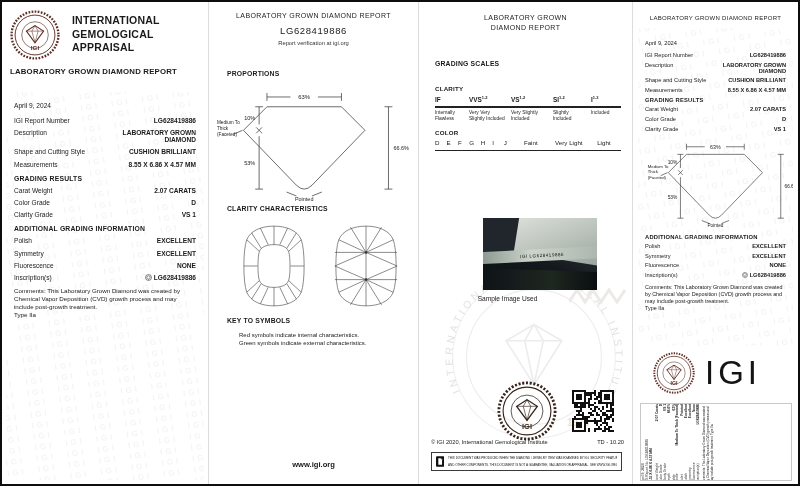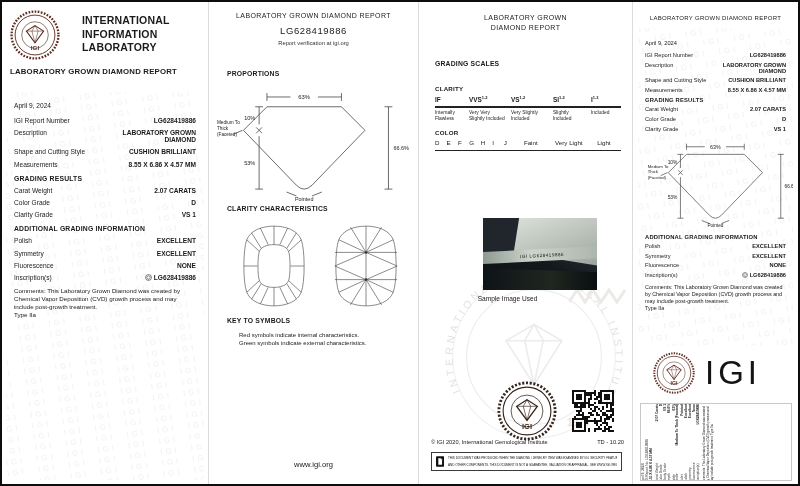--- a/index.html
+++ b/index.html
@@ -17,21 +17,21 @@
 
   
   .row{position:relative;display:flex;justify-content:space-between;align-items:flex-start;font-size:6.6px;margin:5.2px 0}
   .lab{color:#222}
   .val{font-weight:bold;text-align:right;max-width:55%}
   .h{font-weight:bold;font-size:6.8px;letter-spacing:.2px}
   .sm .row{font-size:5.7px;margin:3.6px 0}
   .sm .h{font-size:5.8px}
 
   
-  .p1-head{display:flex;gap:22px;padding:8px 6px 0 8px;align-items:flex-start}
+  .p1-head{display:flex;gap:12px;padding:8px 6px 0 8px;align-items:flex-start}
   .seal{display:inline-block;color:#5f2d22}
   .seal svg{display:block}
   .orgname{font-weight:bold;font-size:10.5px;line-height:13.5px;padding-top:4px;letter-spacing:.2px}
   .ecopy{color:#e8362d;font-weight:bold;font-size:10px;letter-spacing:.4px;margin:3px 0 0 24px}
   .p1-title{font-weight:bold;font-size:7.8px;letter-spacing:.2px;margin:7px 0 0 8px}
   .infobox{position:absolute;top:90px;left:4px;right:4px;bottom:4px;overflow:hidden;padding:8px 8px 0 8px}
   .date{position:relative;font-size:6.6px;margin:2px 0 8px 0}
   .comments{position:relative;font-size:6.2px;line-height:8.2px;margin-top:6px}
 
   
@@ -39,21 +39,21 @@
   .p2-t{font-size:7px;letter-spacing:.4px;color:#222}
   .p2-num{font-size:9.5px;letter-spacing:.6px;margin-top:6px}
   .p2-ver{font-size:5.8px;margin-top:4px;color:#333}
   .sec-prop{position:absolute;top:68px;left:18px}
   .prop-svg{position:absolute;top:84px;left:7px;width:196px;height:118px}
   .prop-svg-sm{width:152px;height:92px;display:block;margin:6px 0 2px 2px}
   .sec-cc{position:absolute;top:203px;left:18px}
   .cc-row{position:absolute;top:221px;left:30px;display:flex;gap:22px}
   .sec-key{position:absolute;top:315px;left:18px}
   .keys{position:absolute;top:329px;left:30px;font-size:6px;line-height:8px;color:#222}
-  .site{position:absolute;bottom:15px;left:0;right:0;text-align:center;font-weight:normal;font-size:7.6px}
+  .site{position:absolute;bottom:15px;left:0;right:0;text-align:center;font-weight:bold;font-size:7.6px}
 
   
   .p3-head{position:absolute;top:11px;left:0;right:0;text-align:center;font-size:7px;line-height:9.5px;letter-spacing:.4px;color:#222}
   .gs-h{position:absolute;top:58px;left:16px}
   .cl-h{position:absolute;top:83px;left:16px;font-size:6.2px}
   .cl-table{position:absolute;top:93px;left:16px;width:186px}
   .cl-grades{display:flex;border-bottom:2px solid #222;padding-bottom:3px}
   .cl-grades span.cell{font-size:6.4px;font-weight:bold}
   .cl-grades sup{font-size:4px}
   .cl-desc{display:flex;margin-top:2px}
@@ -105,22 +105,22 @@
           <circle cx="32" cy="32" r="30" fill="none" stroke="currentColor" stroke-width="3" stroke-dasharray="2.2 1.8"></circle>
           <circle cx="32" cy="32" r="25.5" fill="none" stroke="currentColor" stroke-width="1.2"></circle>
           <circle cx="32" cy="32" r="17" fill="none" stroke="currentColor" stroke-width="0.8"></circle>
           <path d="M32 20 L43 27 L32 42 L21 27 Z" fill="none" stroke="currentColor" stroke-width="1.4"></path>
           <path d="M21 27 H43 M32 20 L28 27 L32 42 M32 20 L36 27 L32 42" fill="none" stroke="currentColor" stroke-width="0.7"></path>
           <text x="32" y="51" text-anchor="middle" font-size="8" font-weight="bold" fill="currentColor">IGI</text>
         </svg>
       </span>
       <div class="orgname">
         <div>INTERNATIONAL</div>
-        <div>INFORMATION</div>
-        <div>LABORATORY</div>
+        <div>GEMOLOGICAL</div>
+        <div>APPRAISAL</div>
       </div>
     </div>
     <div class="p1-title">LABORATORY GROWN DIAMOND REPORT</div>
 
     <div class="infobox">
       <div class="wm">IGI IGI IGI IGI IGI IGI IGI IGI IGI IGI IGI IGI IGI IGI IGI IGI IGI IGI IGI IGI IGI IGI IGI IGI IGI IGI IGI IGI IGI IGI IGI IGI IGI IGI IGI IGI IGI IGI IGI IGI IGI IGI IGI IGI IGI IGI IGI IGI IGI IGI IGI IGI IGI IGI IGI IGI IGI IGI IGI IGI IGI IGI IGI IGI IGI IGI IGI IGI IGI IGI IGI IGI IGI IGI IGI IGI IGI IGI IGI IGI IGI IGI IGI IGI IGI IGI IGI IGI IGI IGI IGI IGI IGI IGI IGI IGI IGI IGI IGI IGI IGI IGI IGI IGI IGI IGI IGI IGI IGI IGI IGI IGI IGI IGI IGI IGI IGI IGI IGI IGI IGI IGI IGI IGI IGI IGI IGI IGI IGI IGI IGI IGI IGI IGI IGI IGI IGI IGI IGI IGI IGI IGI IGI IGI IGI IGI IGI IGI IGI IGI IGI IGI IGI IGI IGI IGI IGI IGI IGI IGI IGI IGI IGI IGI IGI IGI IGI IGI IGI IGI IGI IGI IGI IGI IGI IGI IGI IGI IGI IGI IGI IGI IGI IGI IGI IGI IGI IGI IGI IGI IGI IGI IGI IGI IGI IGI IGI IGI IGI IGI IGI IGI IGI IGI IGI IGI IGI IGI IGI IGI IGI IGI IGI IGI IGI IGI IGI IGI IGI IGI IGI IGI IGI IGI IGI IGI IGI IGI IGI IGI IGI IGI IGI IGI IGI IGI IGI IGI IGI IGI IGI IGI IGI IGI IGI IGI IGI IGI IGI IGI IGI IGI IGI IGI IGI IGI IGI IGI IGI IGI IGI IGI IGI IGI IGI IGI IGI IGI IGI IGI IGI IGI IGI IGI IGI IGI IGI IGI IGI IGI IGI IGI IGI IGI IGI IGI IGI IGI IGI IGI IGI IGI IGI IGI IGI IGI IGI IGI IGI IGI IGI IGI IGI IGI IGI IGI IGI IGI IGI IGI IGI IGI IGI IGI IGI IGI IGI IGI IGI IGI IGI IGI IGI IGI IGI IGI IGI IGI IGI IGI IGI IGI IGI IGI IGI IGI IGI IGI IGI IGI IGI IGI IGI IGI IGI IGI IGI IGI IGI IGI IGI IGI IGI IGI IGI IGI IGI IGI IGI IGI IGI IGI IGI IGI IGI IGI IGI IGI IGI IGI IGI IGI IGI IGI IGI IGI IGI IGI IGI IGI IGI IGI IGI IGI IGI IGI IGI IGI IGI IGI IGI IGI IGI IGI IGI IGI IGI IGI IGI IGI IGI IGI IGI IGI IGI IGI IGI IGI IGI IGI IGI IGI IGI IGI IGI IGI IGI IGI IGI IGI IGI IGI IGI IGI IGI IGI IGI IGI IGI IGI IGI IGI IGI IGI IGI IGI IGI IGI IGI IGI IGI IGI IGI IGI IGI IGI IGI IGI IGI IGI IGI IGI IGI IGI IGI IGI IGI IGI IGI IGI IGI IGI IGI IGI IGI IGI IGI IGI IGI IGI IGI IGI IGI IGI IGI IGI IGI IGI IGI IGI IGI IGI IGI IGI IGI IGI IGI IGI IGI IGI IGI IGI IGI IGI IGI IGI IGI IGI IGI IGI IGI IGI IGI IGI IGI IGI IGI IGI IGI IGI IGI IGI IGI IGI IGI IGI IGI IGI IGI IGI IGI IGI IGI IGI IGI IGI IGI IGI IGI IGI IGI IGI IGI IGI IGI IGI IGI IGI IGI IGI IGI IGI IGI IGI IGI IGI IGI IGI IGI IGI IGI IGI IGI IGI IGI IGI IGI IGI IGI IGI IGI IGI IGI IGI IGI IGI IGI IGI IGI IGI IGI IGI IGI IGI IGI IGI IGI IGI IGI IGI IGI IGI IGI IGI IGI IGI IGI IGI IGI IGI IGI IGI IGI IGI IGI IGI IGI IGI IGI IGI </div>
       <div class="date">April 9, 2024</div>
 
       <div class="row">
         <span class="lab">IGI Report Number</span>

